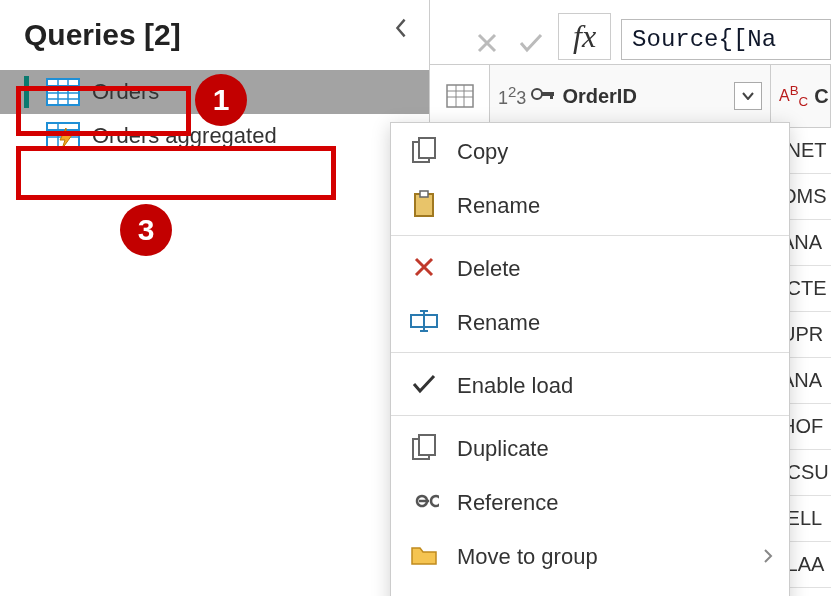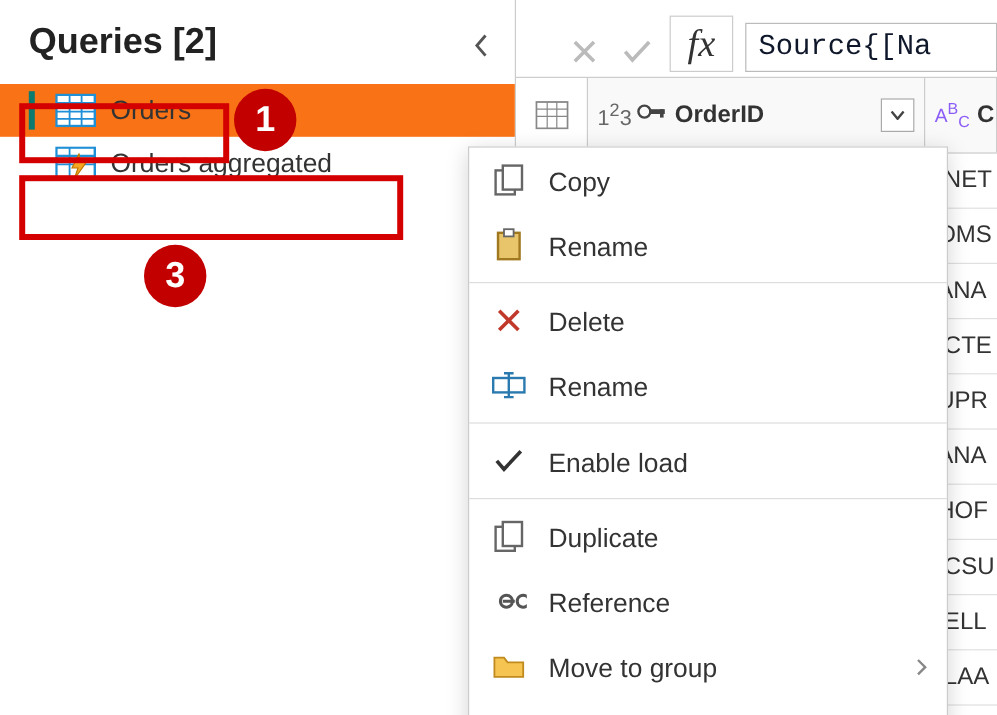--- a/index.html
+++ b/index.html
@@ -13,21 +13,21 @@
   }
   .left-panel {
     position: absolute;
     left: 0; top: 0;
     width: 430px;
     height: 100%;
     border-right: 1px solid #ccc;
   }
   .queries-header {
     display: flex;
-    align-items: flex-end;
+    align-items: flex-start;
     justify-content: space-between;
     padding: 18px 20px 18px 24px;
   }
   .queries-title {
     font-size: 30px;
     font-weight: 600;
     color: #222;
   }
   .collapse-chevron {
     width: 14px; height: 24px;
@@ -36,21 +36,21 @@
   .query-item {
     display: flex;
     align-items: center;
     padding: 8px 14px;
     font-size: 22px;
     color: #333;
     position: relative;
     cursor: pointer;
   }
   .query-item.selected {
-    background: #f97316;
+    background: #a3a3a3;
   }
   .query-item.selected::before {
     content: "";
     position: absolute;
     left: 24px;
     top: 6px;
     bottom: 6px;
     width: 5px;
     background: #0b7a6f;
   }
@@ -276,21 +276,21 @@
           </svg>
       </span>
       <span class="name">OrderID</span>
       <span class="dropdown">
         <svg width="12" height="8" viewBox="0 0 12 8">
             <path d="M1 1 L6 7 L11 1" fill="none" stroke="#444" stroke-width="2"></path>
           </svg>
       </span>
     </div>
     <div class="col-head" style="flex:0 0 60px;">
-      <span style="color:#8b5cf6;font-size:16px;">A<sup>B</sup><sub>C</sub></span>
+      <span style="color:#b91c1c;font-size:16px;">A<sup>B</sup><sub>C</sub></span>
       <span class="name">C</span>
     </div>
   </div>
 
   <div class="data-rows" id="rows-container">
       <div class="data-row">
         <div class="spacer"></div>
         <div class="cell1"></div>
         <div class="cell2">INET</div>
       </div>

